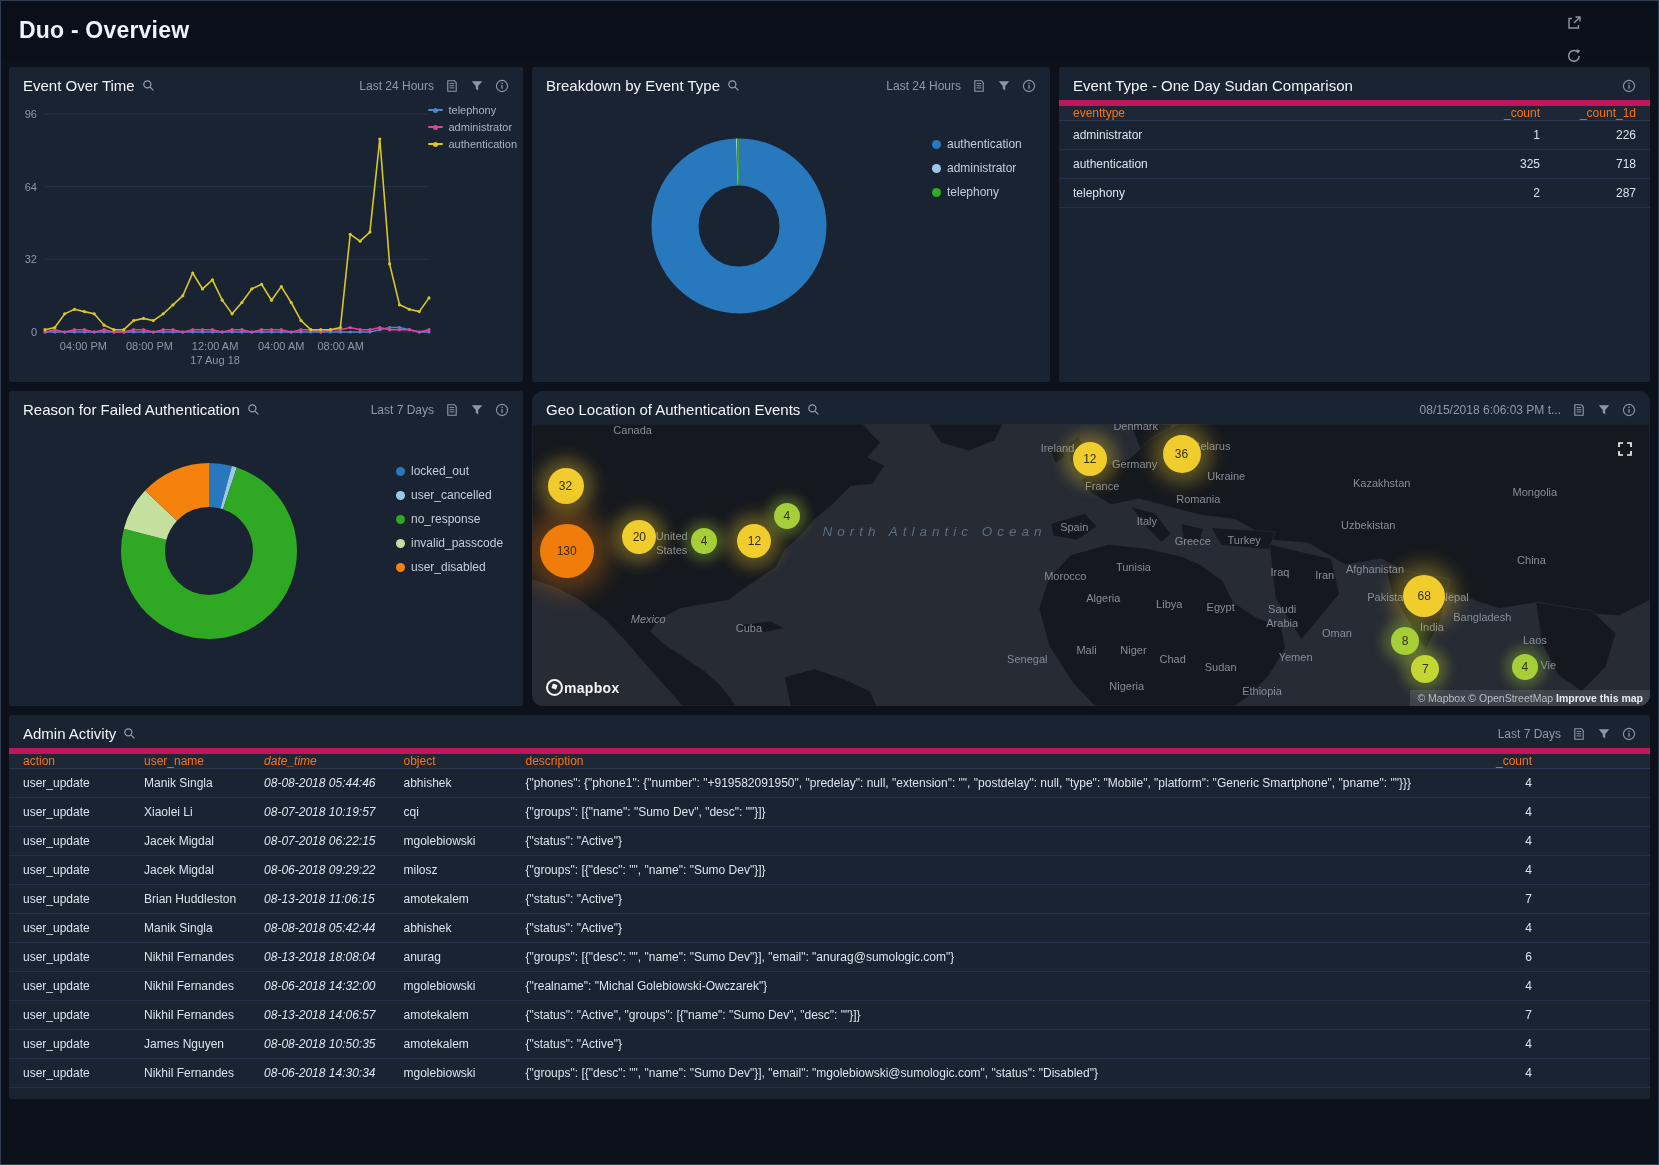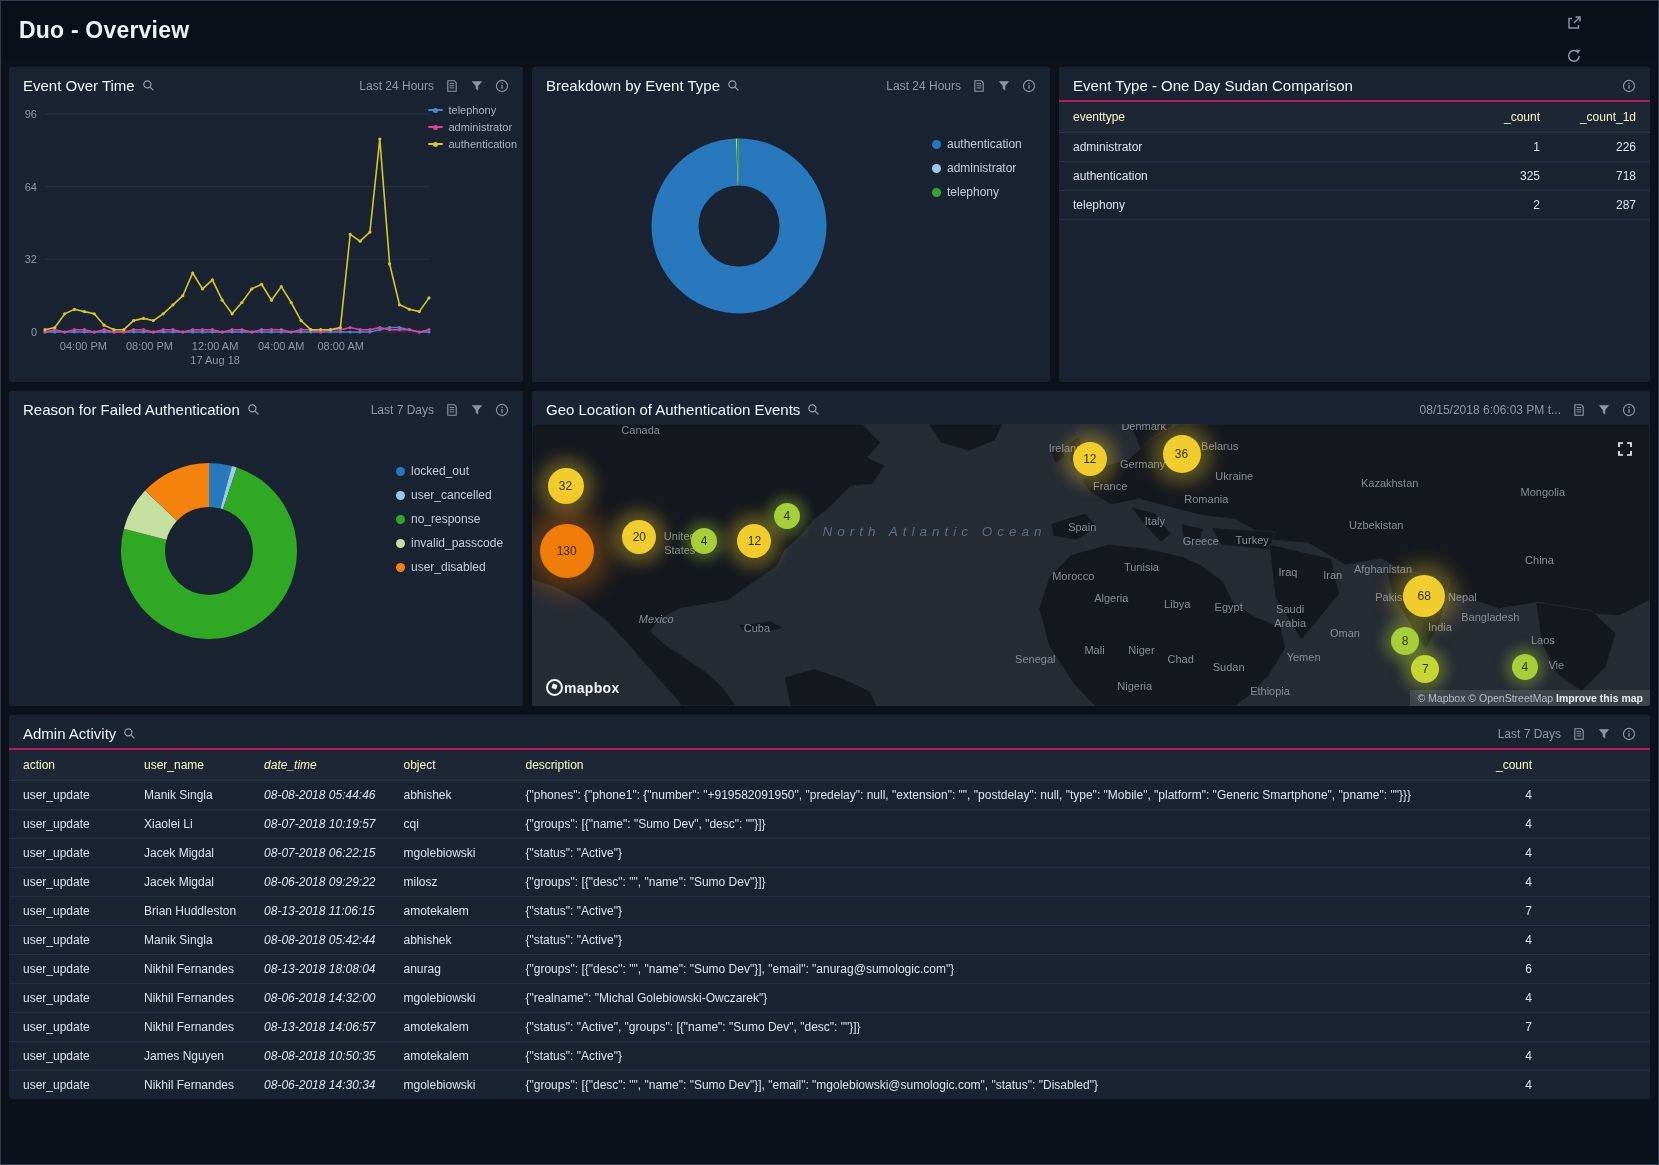--- a/index.html
+++ b/index.html
@@ -14,21 +14,21 @@
   .ic-sm { width:14px; height:14px; }
   .icon-btn { cursor:pointer; display:inline-flex; }
   .toggle { width:32px; height:14px; border-radius:8px; background:#3a4556; position:relative; cursor:pointer; }
   .toggle .knob { position:absolute; left:1px; top:1px; width:12px; height:12px; border-radius:50%; background:#dfe5ec; }
   .live-label { font-size:11px; color:#97a3b2; letter-spacing:.5px; }
   .from-panel { display:flex; align-items:center; gap:9px; border:1px solid #39455a; border-radius:3px; padding:6px 12px; min-width:132px; font-size:12px; color:#9aa6b5; cursor:pointer; }
 
   
   .grid { display:grid; grid-template-columns:514px 518px 1fr; grid-template-rows:315px 315px 384px; gap:9px; padding:8px; }
   .panel { background:#1a2331; border-radius:2px; overflow:hidden; position:relative; display:flex; flex-direction:column; }
-  #panel-geo { grid-column:2/4; }
+  #panel-geo { grid-column:2/4;border-radius:11px; }
   #panel-admin { grid-column:1/4; }
   .panel-head { display:flex; align-items:center; justify-content:space-between; padding:10px 14px 6px 14px; flex:0 0 auto; }
   .panel-title { font-size:15px; color:#f2f5f9; display:flex; align-items:center; gap:7px; font-weight:400; }
   .panel-title .ic { width:13px; height:13px; color:#93a1b1; }
   .panel-meta { display:flex; align-items:center; gap:11px; font-size:12px; color:#8e9aa9; }
   .panel-body { position:relative; flex:1 1 auto; }
 
   
   .axis-text { font-size:11px; fill:#8b98a8; font-family:"Liberation Sans",sans-serif; }
   .line-legend { position:absolute; top:4px; right:6px; display:flex; flex-direction:column; gap:5px; font-size:11px; color:#a8b4c0; }
@@ -36,36 +36,36 @@
   .lg-line { width:15px; height:2px; border-radius:1px; display:inline-block; position:relative; }
   .lg-line::after { content:""; position:absolute; left:5.5px; top:-1.5px; width:5px; height:5px; border-radius:50%; background:inherit; }
   .lg-dot { width:9px; height:9px; border-radius:50%; display:inline-block; }
 
   
   .donut-svg { position:absolute; }
   .donut-legend { position:absolute; display:flex; flex-direction:column; gap:10px; font-size:12px; color:#c3cdd8; }
 
   
   table { width:100%; border-collapse:collapse; }
-  th { font-weight:400; text-align:left; color:#fef9c3; font-size:12px; padding:8px 14px; border-bottom:1px solid #2b3850; border-top:2px solid #be185d; background:rgba(255,255,255,0.02); white-space:nowrap; }
+  th { font-weight:400; text-align:left; color:#f97316; font-size:12px; padding:0 14px; border-bottom:1px solid #2b3850; border-top:6px solid #be185d; background:rgba(255,255,255,0.02); white-space:nowrap; }
   td { font-size:12px; color:#dbe3ec; padding:7px 14px; border-bottom:1px solid #243049; white-space:nowrap; }
   th.num, td.num { text-align:right; }
   #event-table th:nth-child(2), #event-table td:nth-child(2) { width:88px; }
   #event-table th:nth-child(3), #event-table td:nth-child(3) { width:96px; }
   #admin-table th:nth-child(1), #admin-table td:nth-child(1) { width:121px; }
   #admin-table th:nth-child(2), #admin-table td:nth-child(2) { width:120px; }
   #admin-table th:nth-child(3), #admin-table td:nth-child(3) { width:121px;font-style:italic; }
   #admin-table th:nth-child(4), #admin-table td:nth-child(4) { width:122px; }
   #admin-table th:last-child, #admin-table td:last-child { text-align:right; width:60px; padding-right:118px; }
   #admin-table td.desc { max-width:880px; overflow:hidden; text-overflow:ellipsis; }
 
   
   .map { position:absolute; inset:0; background:#262b34; overflow:hidden; }
   .map svg.land { position:absolute; inset:0; width:100%; height:100%; }
-  .maplabel { position:absolute; transform:translate(-50%,-50%); font-size:11px; color:#878d97; white-space:pre-line; text-align:center; line-height:1.25; pointer-events:none;margin-left:8px; }
+  .maplabel { position:absolute; transform:translate(-50%,-50%); font-size:11px; color:#878d97; white-space:pre-line; text-align:center; line-height:1.25; pointer-events:none; }
   .ocean-label { position:absolute; transform:translate(-50%,-50%); font-style:italic; letter-spacing:5px; color:#5c6e80; font-size:13.5px; text-align:center; line-height:2.0; pointer-events:none; }
   .bubble { position:absolute; transform:translate(-50%,-50%); border-radius:50%; display:flex; align-items:center; justify-content:center; font-size:12px; color:#33300a; cursor:pointer; }
   .map-expand { position:absolute; top:10px; right:10px; width:30px; height:30px; background:#15181e; border-radius:3px; display:flex; align-items:center; justify-content:center; cursor:pointer; }
   .map-expand .ic { color:#f0f3f6; }
   .mapbox-logo { position:absolute; left:14px; bottom:10px; display:flex; align-items:center; gap:1px; color:#ffffff; font-size:14px; font-weight:700; letter-spacing:.3px; opacity:.95; }
   .mapbox-logo .ring { width:17px; height:17px; border:2px solid #fff; border-radius:50%; position:relative; }
   .mapbox-logo .ring::after { content:""; position:absolute; left:4px; top:3px; width:5px; height:5px; background:#fff; border-radius:1px; transform:rotate(20deg); }
   .attribution { position:absolute; right:0; bottom:0; background:rgba(222,226,230,0.14); padding:2px 7px; font-size:10.5px; color:#b6bec7; }
   .attribution b { color:#e8edf2; font-weight:700; cursor:pointer; }
 </style>

